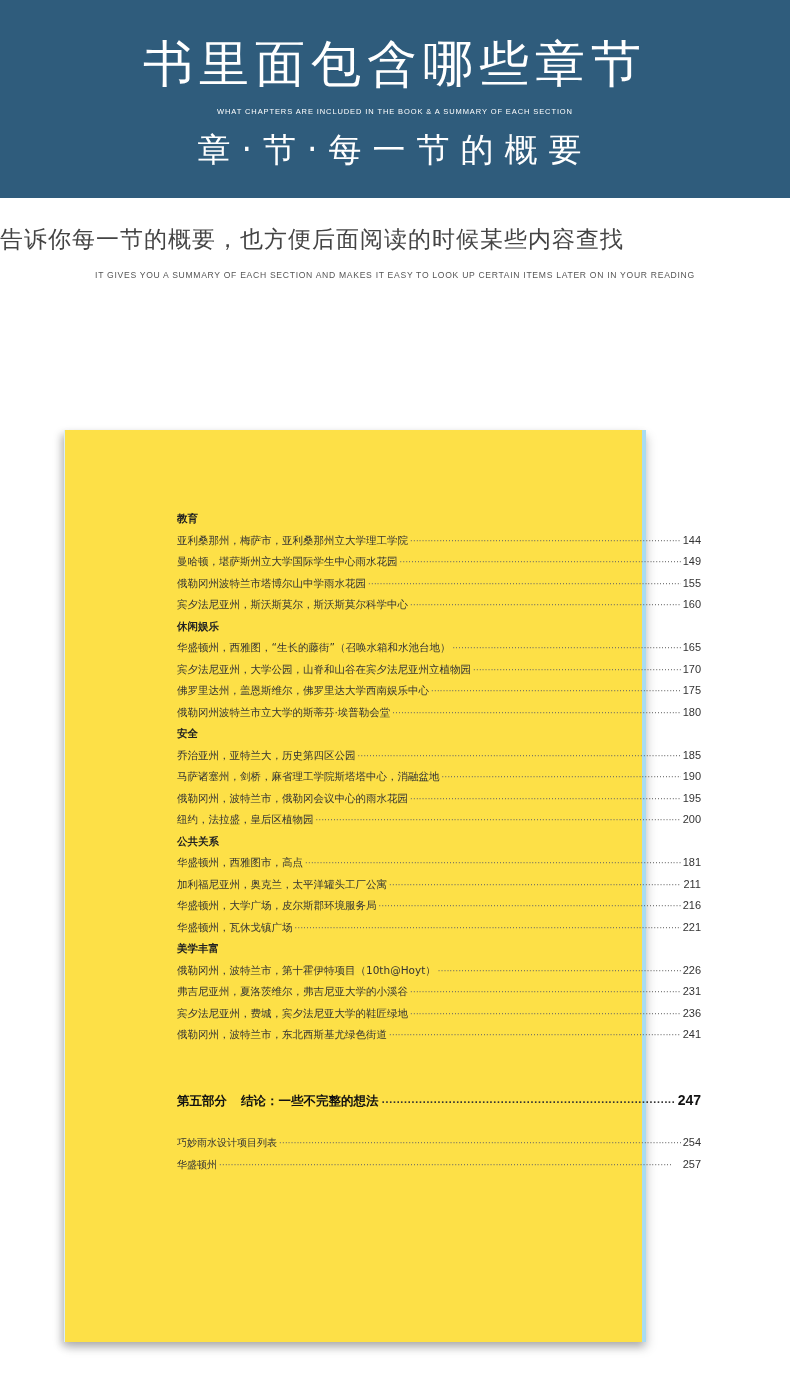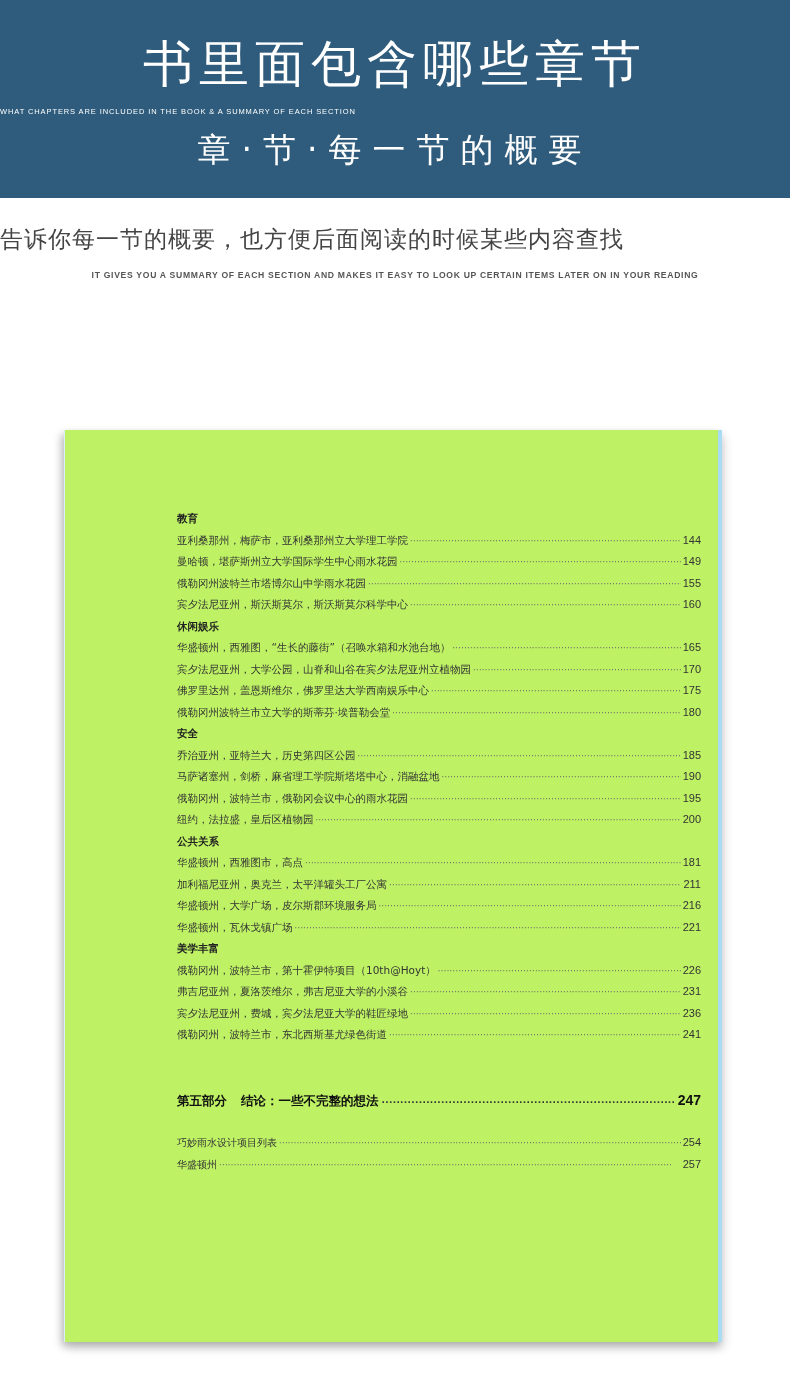--- a/index.html
+++ b/index.html
@@ -9,43 +9,43 @@
   .banner {
     position: absolute; left: 0; top: 0; width: 790px; height: 198px;
     background: #2f5c7c;
   }
   .banner-title {
     position: absolute; left: 0; top: 34px; width: 790px; text-align: center;
     font-family: Liberation Serif, serif;
     font-size: 50px; letter-spacing: 6px; color: #ffffff; line-height: 60px;
   }
   .banner-sub-en {
-    position: absolute; left: 0; top: 107px; width: 790px; 
+    position: absolute; left: 0; top: 107px; width: 790px; text-align: center;
     font-family: "Liberation Sans", sans-serif; font-size: 7.5px; letter-spacing: 0.9px;
     color: #ffffff; line-height: 10px;
   }
   .banner-sub-cn {
     position: absolute; left: 0; top: 128px; width: 790px; text-align: center;
     font-family: "DejaVu Sans", sans-serif; font-size: 33px; letter-spacing: 11px;
     color: #ffffff; line-height: 44px;
   }
 
   .intro-cn {
     position: absolute; left: 0; top: 222px; width: 790px; 
     font-size: 23px; color: #444; letter-spacing: 1px; line-height: 34px;
   }
   .intro-en {
     position: absolute; left: 0; top: 269px; width: 790px; text-align: center;
     font-family: "Liberation Sans", sans-serif; font-size: 8.6px; letter-spacing: 0.7px;
-    color: #555; line-height: 12px; font-weight: bold;
+    color: #555; line-height: 12px;
   }
 
   .page-card {
-    position: absolute; left: 64px; top: 430px; width: 658px; height: 912px;
-    background: #bef264;
+    position: absolute; left: 64px; top: 430px; width: 582px; height: 912px;
+    background: #fde047;
     box-shadow: -3px 4px 8px rgba(0,0,0,0.22), 2px 6px 10px rgba(0,0,0,0.15);
     border-right: 4px solid #a9dcf2;
     border-left: 1px solid #d9eef7;
   }
 
   .toc {
     position: absolute; left: 112px; top: 78px; width: 524px;
     font-family: "DejaVu Sans", sans-serif;
   }
   .toc-section {

